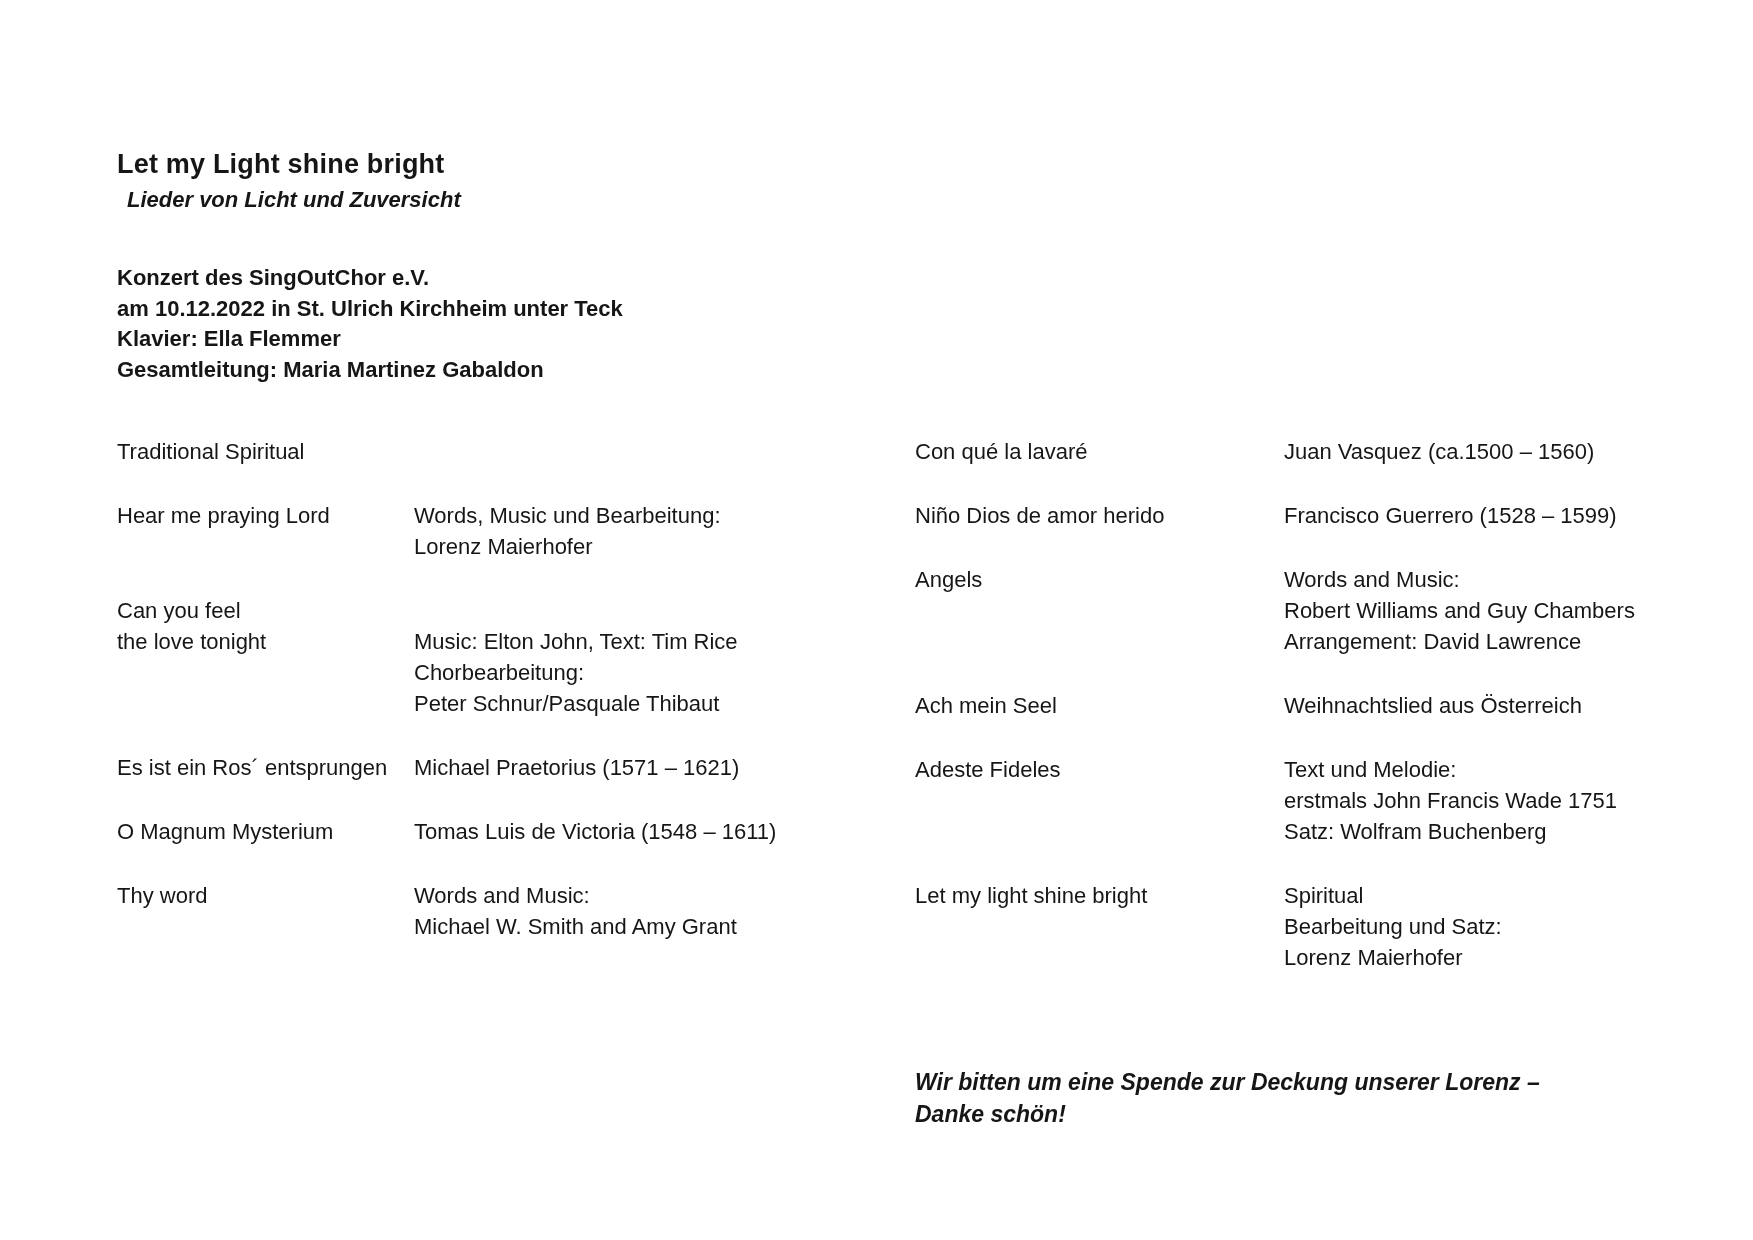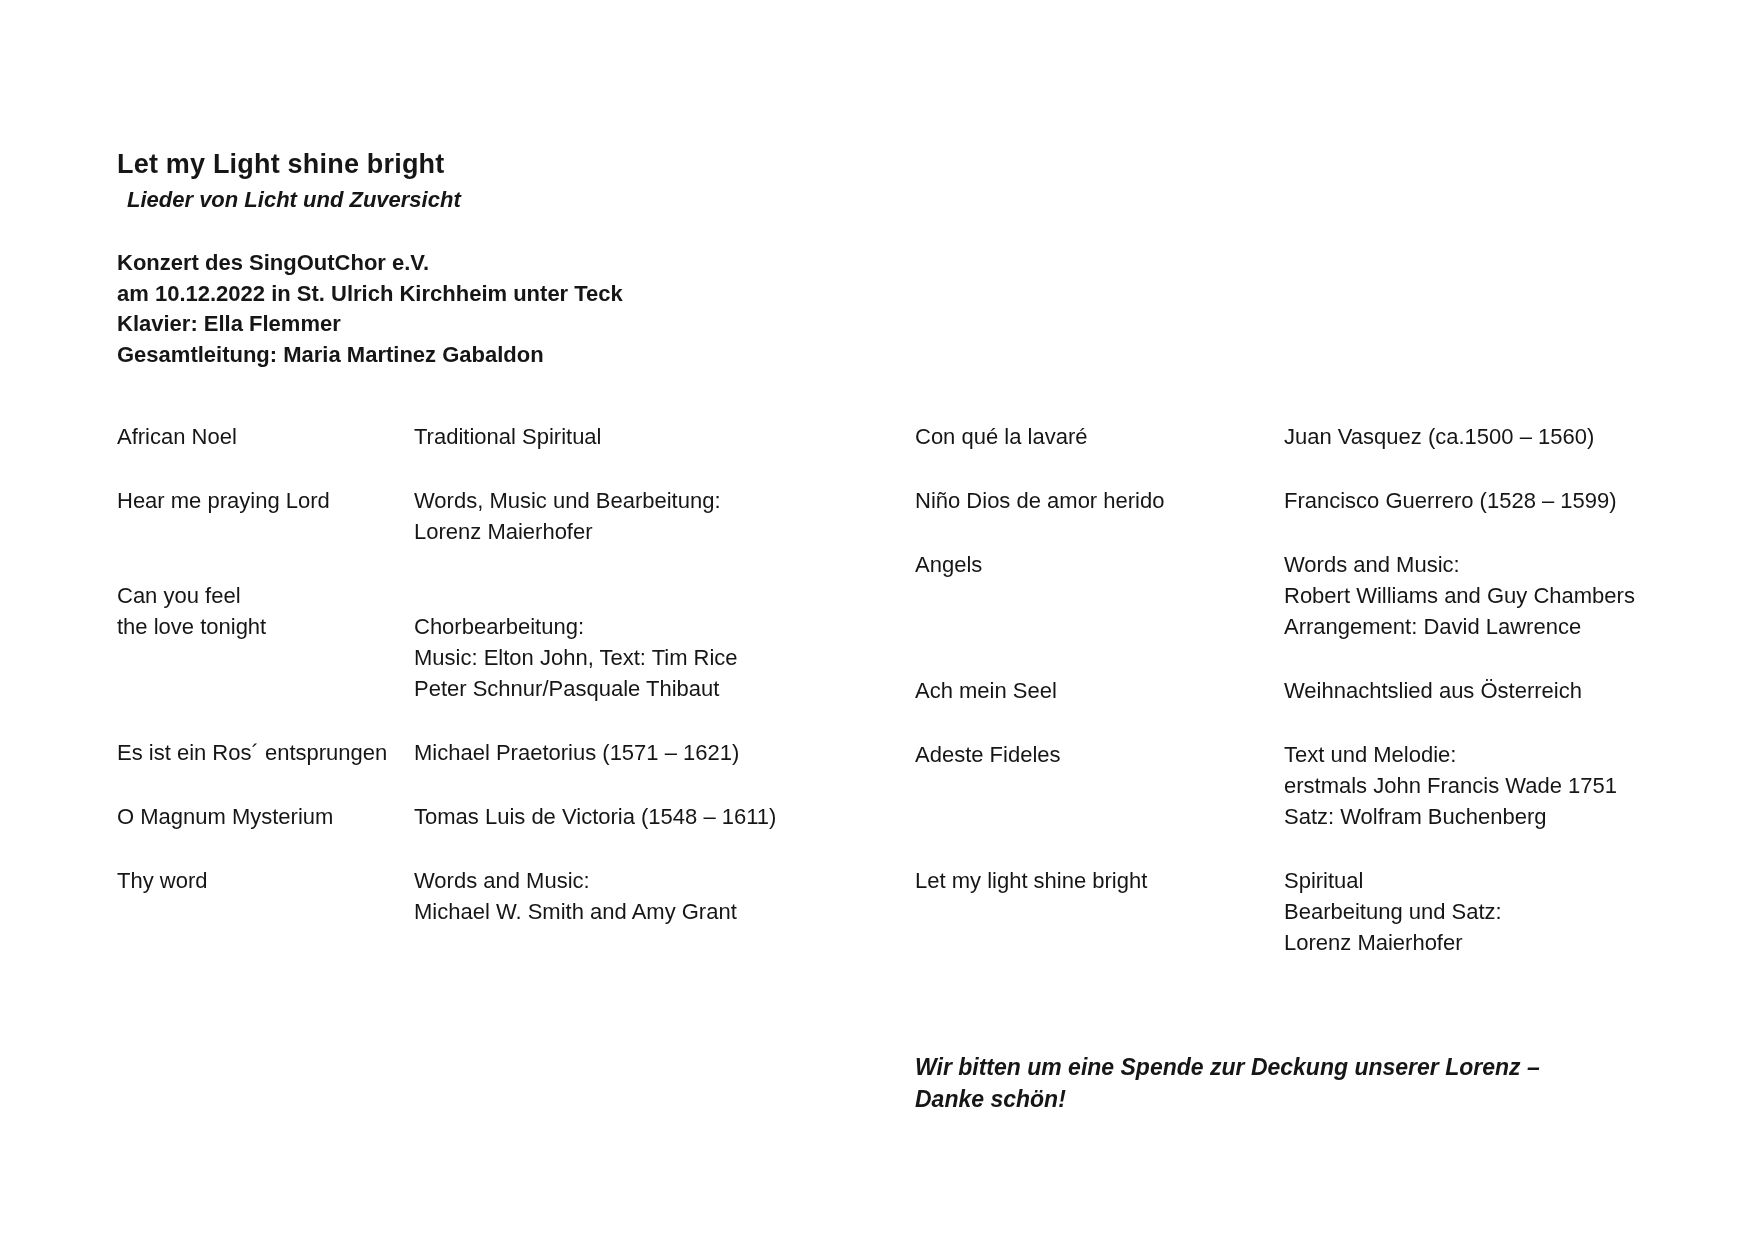--- a/index.html
+++ b/index.html
@@ -26,21 +26,21 @@
   }
   .doc-subtitle {
     font-size: 22px;
     font-weight: bold;
     font-style: italic;
     line-height: 30px;
     margin-top: 5px;
     margin-left: 10px;
   }
   .info-block {
-    margin-top: 33px;
+    margin-top: 48px;
     font-size: 22px;
     font-weight: bold;
     line-height: 30.5px;
   }
   .columns {
     display: flex;
     margin-top: 51px;
   }
   .col {
     display: flex;
@@ -81,23 +81,20 @@
     <div>Konzert des SingOutChor e.V.</div>
     <div>am 10.12.2022 in St. Ulrich Kirchheim unter Teck</div>
     <div>Klavier: Ella Flemmer</div>
     <div>Gesamtleitung: Maria Martinez Gabaldon</div>
   </div>
 
   <div class="columns">
 
     <div class="col col-left">
   <div class="entry">
-    <div class="entry-title">
-            <div class="line">African Noel</div>
-          </div>
     <div class="entry-attr">
             <div class="line">Traditional Spiritual</div>
           </div>
   </div>
 
 
   <div class="entry">
     <div class="entry-title">
             <div class="line">Hear me praying Lord</div>
           </div>
@@ -107,22 +104,22 @@
           </div>
   </div>
 
   <div class="entry">
     <div class="entry-title">
             <div class="line">Can you feel</div>
             <div class="line">the love tonight</div>
           </div>
     <div class="entry-attr">
             <div class="line">&nbsp;</div>
+            <div class="line">Music: Elton John, Text: Tim Rice</div>
             <div class="line">Chorbearbeitung:</div>
-            <div class="line">Music: Elton John, Text: Tim Rice</div>
             <div class="line">Peter Schnur/Pasquale Thibaut</div>
           </div>
   </div>
 
   <div class="entry">
     <div class="entry-title">
             <div class="line">Es ist ein Ros´ entsprungen</div>
           </div>
     <div class="entry-attr">
             <div class="line">Michael Praetorius (1571 – 1621)</div>

